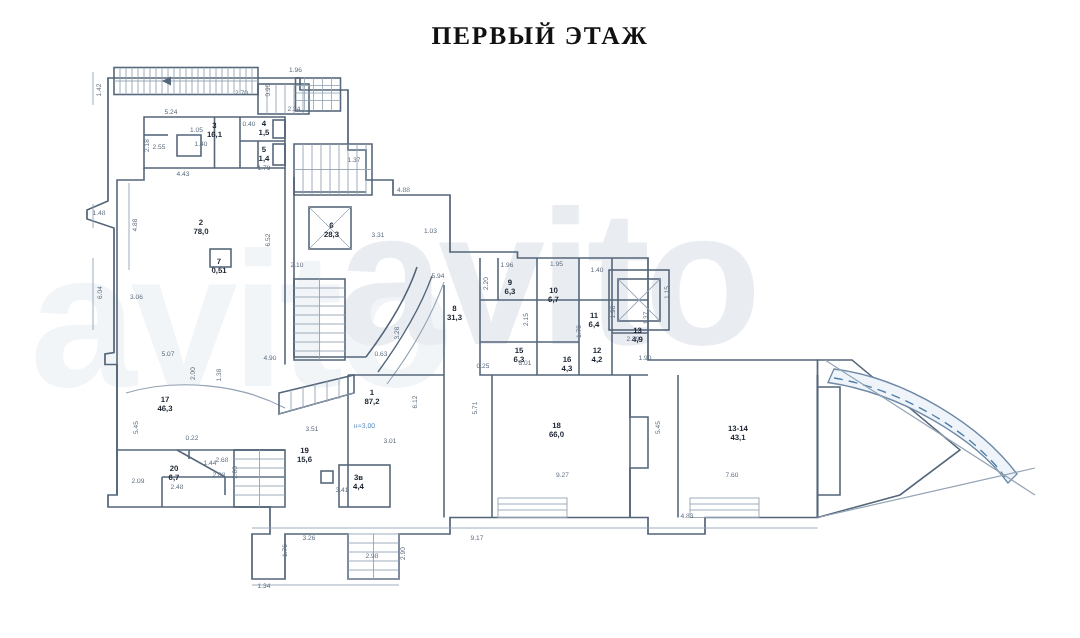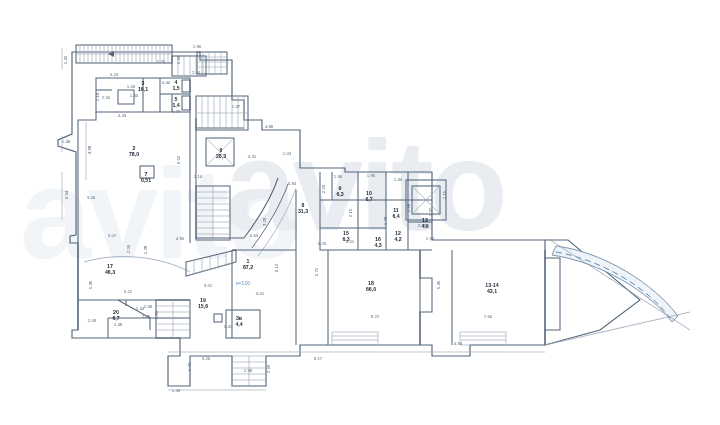--- a/index.html
+++ b/index.html
@@ -21,20 +21,21 @@
     color:#e9edf2;font-weight:bold;white-space:nowrap;
   }
   #wm-main{left:225px;top:122px;font-size:128px;letter-spacing:-4px;line-height:1;}
   #wm-ghost{left:20px;top:150px;font-size:128px;letter-spacing:-4px;line-height:1;color:#f2f5f8;}
 </style>
 </head>
 <body>
 
 <div id="plan-root">
 
+  <div class="title">ПЕРВЫЙ ЭТАЖ</div>
 
   <div class="wm" id="wm-ghost">avito</div>
   <div class="wm" id="wm-main">avito</div>
 
   <svg id="plan" viewBox="0 0 720 425">
     <defs>
       <pattern id="hatch" width="6" height="6" patternUnits="userSpaceOnUse" patternTransform="rotate(45)">
         <line x1="0" y1="0" x2="0" y2="6" stroke="#93a3b4" stroke-width="0.6"></line>
       </pattern>
     </defs>

